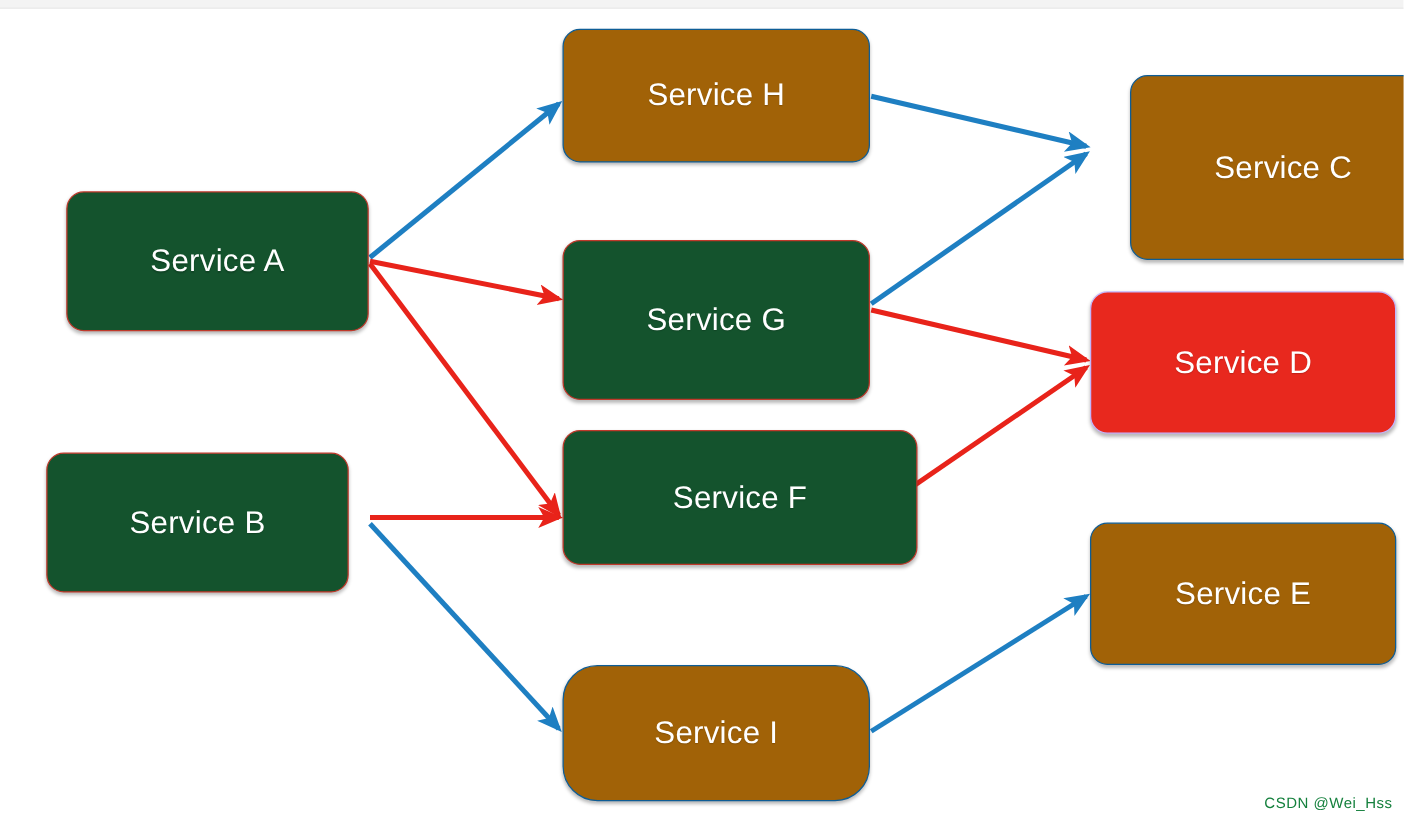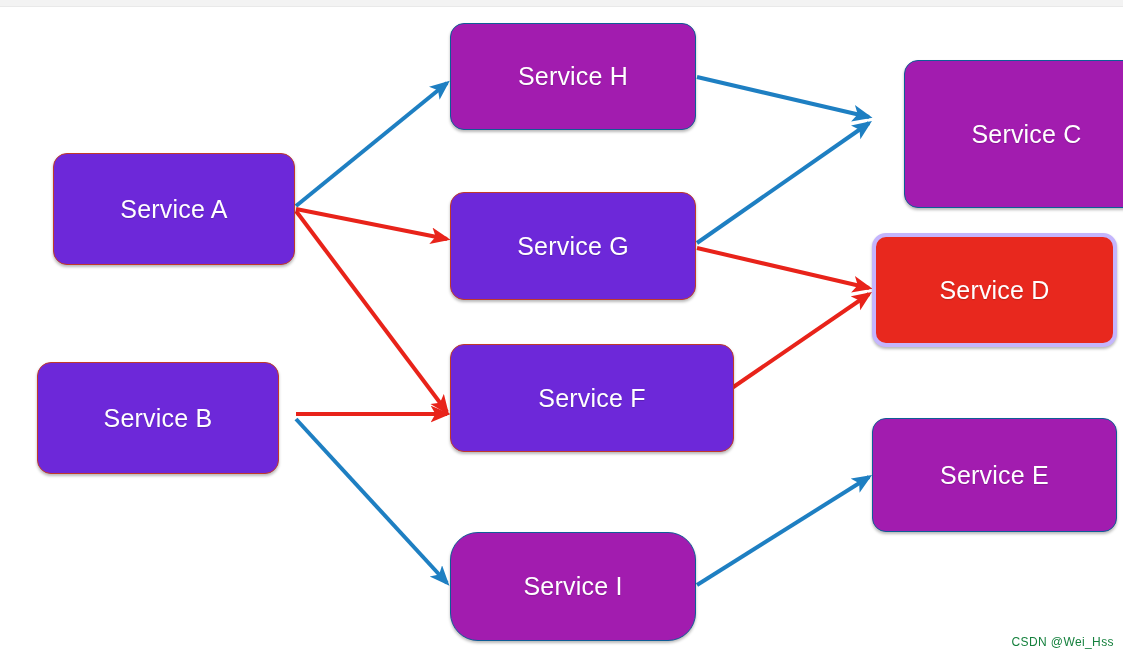--- a/index.html
+++ b/index.html
@@ -39,31 +39,31 @@
     justify-content: center;
     color: #ffffff;
     font-size: 25px;
     font-weight: 400;
     letter-spacing: 0.2px;
     text-shadow: 0 1px 1px rgba(0,0,0,0.18);
     box-shadow: 0 2px 3px rgba(0,0,0,0.28);
     z-index: 5;
   }
   .node.blue {
-    background: #a21caf;
+    background: #a16207;
     border: 1px solid #0e5d96;
   }
   .node.salmon {
-    background: #6d28d9;
+    background: #14532d;
     border: 1px solid #c0392b;
     align-items: center;
   }
   .node.red {
     background: #e8281e;
-    border: 4px solid #c4b5fd;
+    border: 1px solid #c4b5fd;
   }
   #watermark {
     position: absolute;
     right: 9px;
     bottom: 8px;
     font-size: 12px;
     color: #15803d;
     letter-spacing: 0.4px;
     z-index: 9;
   }
@@ -101,21 +101,21 @@
   <div id="nodes-layer">
       <div class="node salmon" style="left: 53px; top: 153px; width: 242px; height: 112px;">
         <span>Service A</span>
       </div>
       <div class="node salmon" style="left: 37px; top: 362px; width: 242px; height: 112px;">
         <span>Service B</span>
       </div>
       <div class="node blue" style="left: 450px; top: 23px; width: 246px; height: 107px;">
         <span>Service H</span>
       </div>
-      <div class="node salmon" style="left: 450px; top: 192px; width: 246px; height: 108px;">
+      <div class="node salmon" style="left: 450px; top: 192px; width: 246px; height: 128px;">
         <span>Service G</span>
       </div>
       <div class="node salmon" style="left: 450px; top: 344px; width: 284px; height: 108px;">
         <span>Service F</span>
       </div>
       <div class="node blue" style="left: 450px; top: 532px; width: 246px; height: 109px; border-radius: 28px;">
         <span>Service I</span>
       </div>
       <div class="node blue" style="left: 904px; top: 60px; width: 245px; height: 148px;">
         <span>Service C</span>

